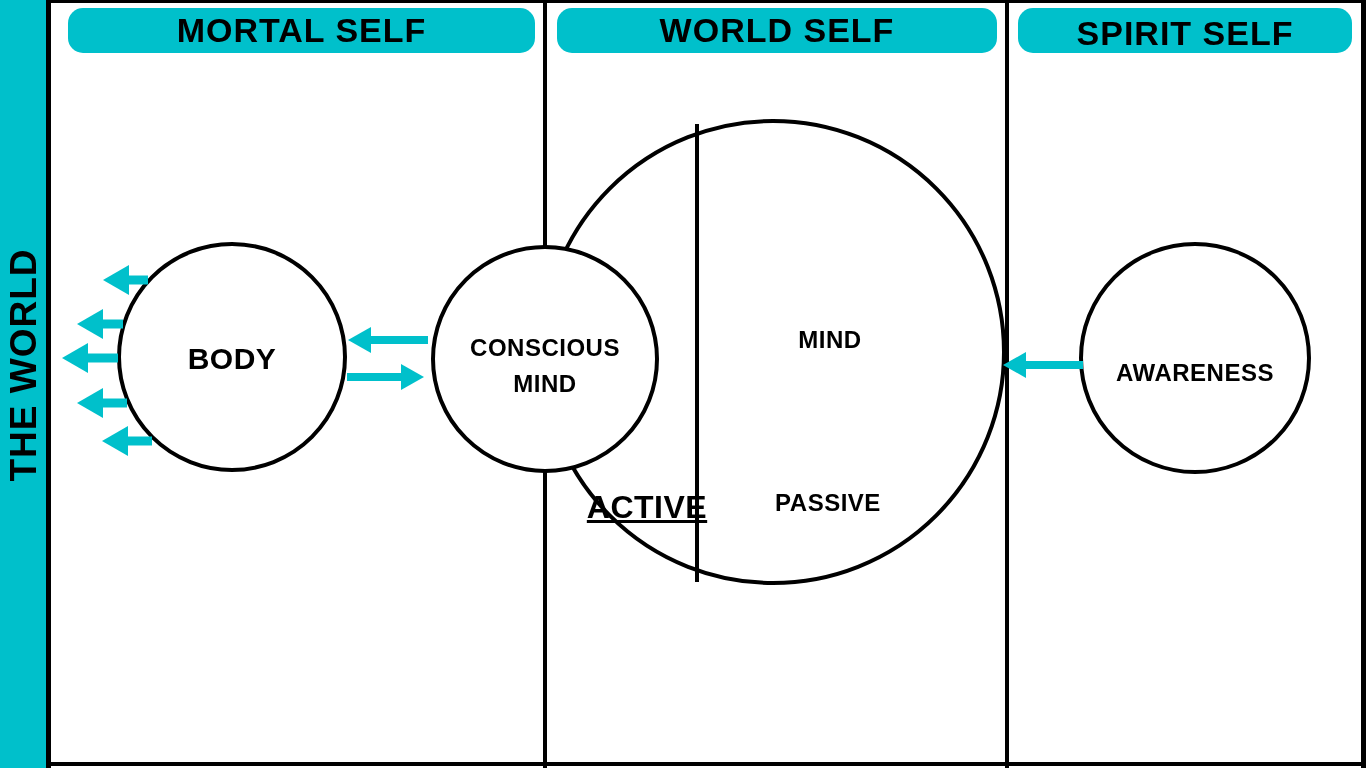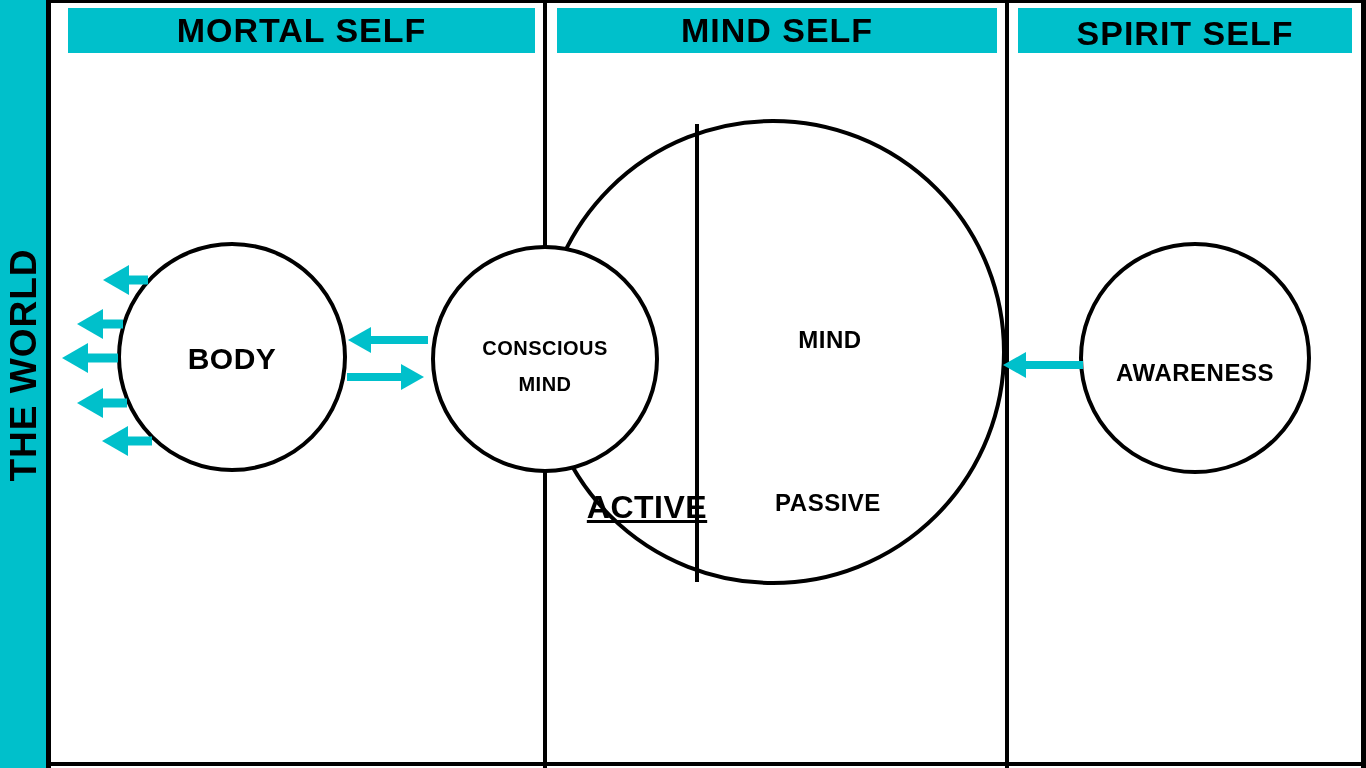--- a/index.html
+++ b/index.html
@@ -16,30 +16,30 @@
   .world-band{left:0;top:0;width:48px;height:768px;background:var(--teal,#00c0cb);z-index:0;}
   .world-label{
     left:24px;top:365px;z-index:3;white-space:nowrap;
     transform:translate(-50%,-50%) rotate(-90deg);
     font-size:37px;font-weight:700;letter-spacing:1px;color:var(--ink,#000);
   }
 
   
   .hdr{height:45px;top:8px;background:var(--teal,#00c0cb);z-index:2;
        display:flex;align-items:center;justify-content:center;
-       font-size:34px;font-weight:700;letter-spacing:1px;color:var(--ink,#000);}
+       font-size:34px;font-weight:700;letter-spacing:1px;color:var(--ink,#000);border-radius:15px;}
   .hdr-mortal{left:68px;width:467px;}
   .hdr-soul{left:557px;width:440px;}
   .hdr-spirit{left:1018px;width:334px;align-items:flex-end;}
 
   
   .nlabel{z-index:3;display:flex;flex-direction:column;align-items:center;justify-content:center;
           text-align:center;font-weight:700;color:var(--ink,#000);}
   .lbl-body{left:132px;top:342px;width:200px;font-size:30px;letter-spacing:0.5px;}
-  .lbl-conscious{left:445px;top:330px;width:200px;font-size:20px;line-height:36px;letter-spacing:0.5px;}
+  .lbl-conscious{left:445px;top:330px;width:200px;font-size:24px;line-height:36px;letter-spacing:0.5px;}
   .lbl-unconscious{left:705px;top:321px;width:250px;font-size:24px;line-height:38px;letter-spacing:0.5px;}
   .lbl-active{left:597px;top:489px;width:100px;font-size:32px;letter-spacing:0.5px;text-decoration:underline;}
   .lbl-passive{left:758px;top:489px;width:140px;font-size:24px;letter-spacing:0.5px;}
   .lbl-awareness{left:1090px;top:359px;width:210px;font-size:24px;letter-spacing:0.5px;}
 
   
   .node-circle{fill:#ffffff;stroke:var(--ink,#000);stroke-width:4;}
   .black-line{fill:var(--ink,#000);}
   .chord{stroke:var(--ink,#000);stroke-width:4;}
   .teal-arrow line{stroke:var(--teal,#00c0cb);}
@@ -107,21 +107,21 @@
   <rect class="black-line" x="46" y="0" width="5" height="768"></rect>
   <rect class="black-line" x="46" y="0" width="1320" height="3"></rect>
   <rect class="black-line" x="1361" y="0" width="5" height="768"></rect>
   <rect class="black-line" x="46" y="762" width="1320" height="4"></rect>
 </svg>
 
 <div class="abs hdr hdr-mortal">
   <span>MORTAL SELF</span>
 </div>
 <div class="abs hdr hdr-soul">
-  <span>MIND SELF</span>
+  <span>WORLD SELF</span>
 </div>
 <div class="abs hdr hdr-spirit">
   <span>SPIRIT SELF</span>
 </div>
 
 <div class="abs nlabel lbl-body">BODY</div>
 
 <div class="abs nlabel lbl-conscious">
   <span>CONSCIOUS</span>
   <span>MIND</span>

